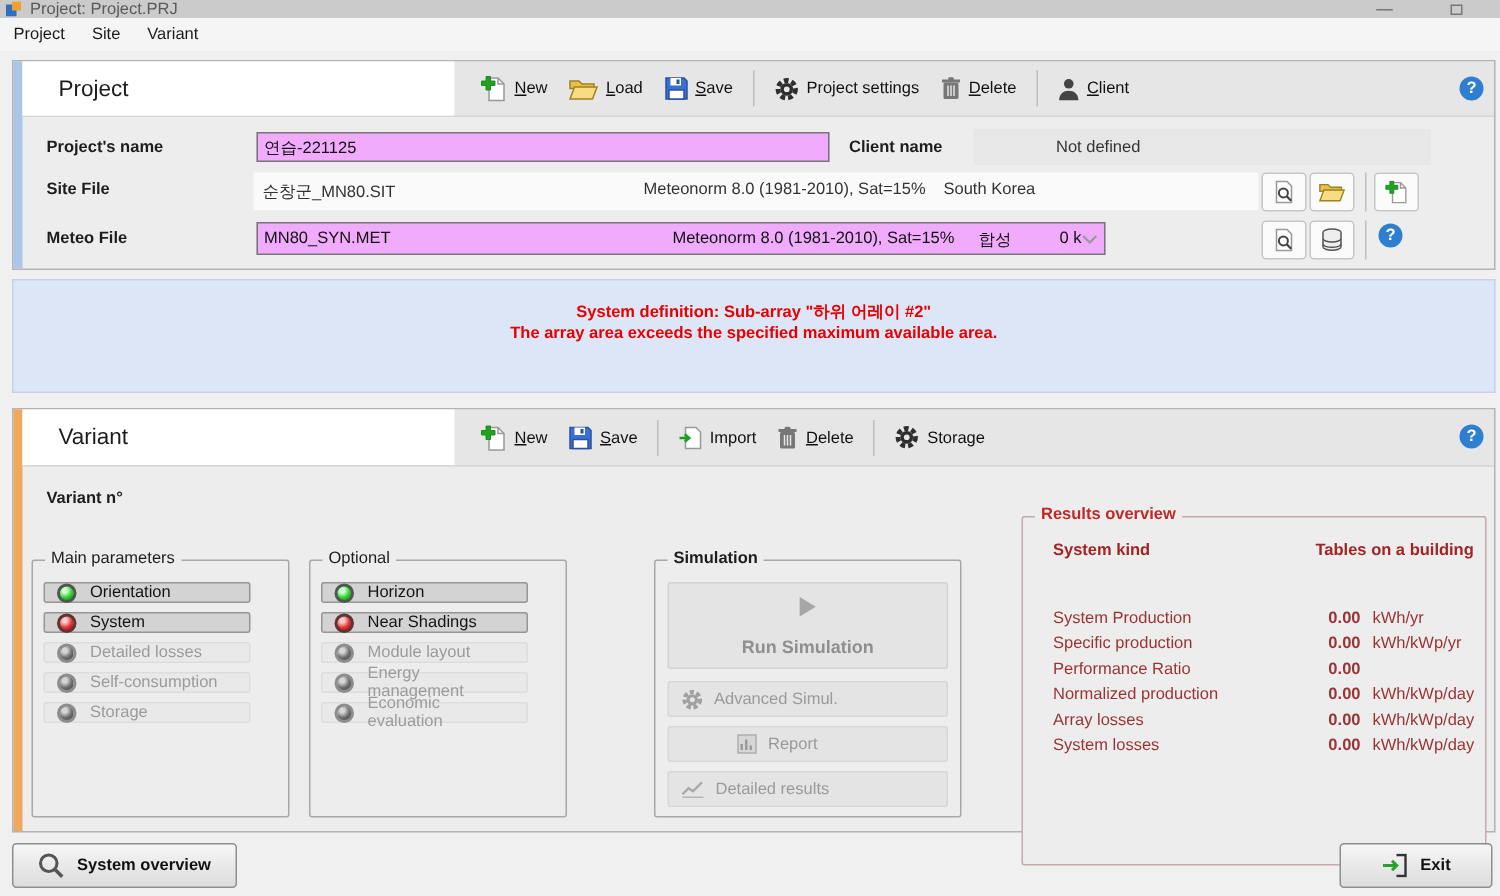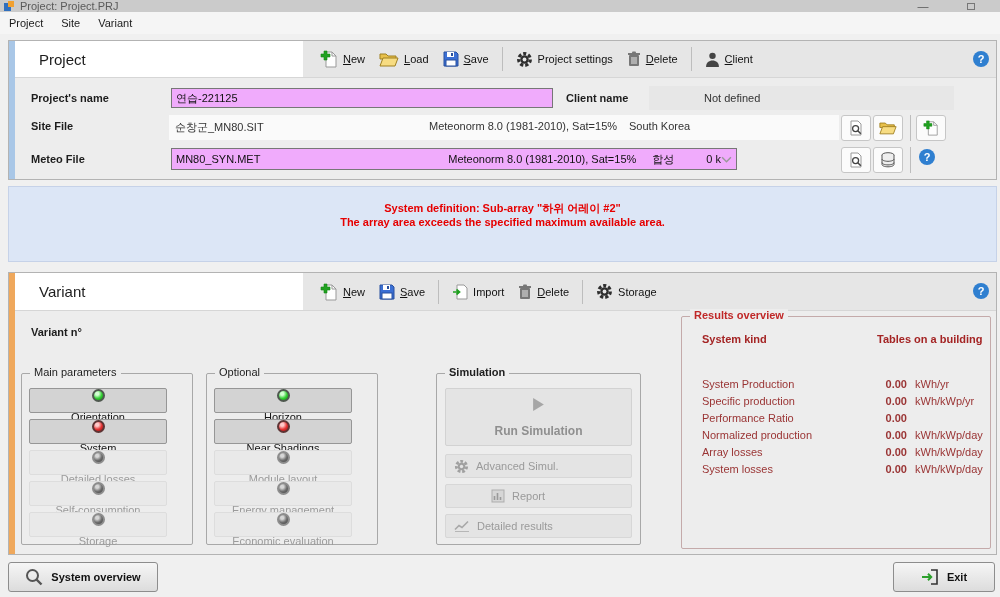--- a/index.html
+++ b/index.html
@@ -42,24 +42,24 @@
   .text-input { position:absolute; background:#f0abfc; border:1px solid #777; font-size:11px; padding:0 4px; display:flex; align-items:center; color:#111; font-family:"Liberation Sans",sans-serif; }
   .plain { color:#333; }
   .icon-btn { position:absolute; width:30px; height:26px; background:#fbfbfb; border:1px solid #c6c6c6; border-radius:3px; display:flex; align-items:center; justify-content:center; }
   .vline { position:absolute; width:1px; height:26px; background:#bdbdbd; }
   
   .warning { position:absolute; left:8px; top:186px; width:989px; height:76px; background:#dce6f6; border:1px solid #c6d2e8; text-align:center; padding-top:14px; }
   .warning div { color:#e60000; font-weight:bold; line-height:14px; }
   
   .groupbox { position:absolute; border:1px solid #a8a8a8; border-radius:2px; background:#ededed; }
   .gb-title { position:absolute; top:-8px; left:8px; background:#ededed; padding:0 4px; font-size:11px; color:#1d1d1d; }
-  .gb-red { border-color:#c4aaaa; }
+  .gb-red { border-color:#c4aaaa;margin-top:28px; }
   .gb-red .gb-title { color:#c02828; font-weight:bold; }
   
-  .pbtn { position:relative; display:flex; align-items:center; gap:9px; height:25px; margin:0 25px 6px 7px; padding:0 8px; border-radius:2px;flex-direction:column; }
+  .pbtn { position:relative; display:flex; align-items:center; gap:9px; height:14px; margin:0 25px 6px 7px; padding:0 8px; border-radius:2px; }
   .pbtn[data-state="enabled"] { background:#d3d3d3; border:1px solid #969696; color:#141414; }
   .pbtn[data-state="disabled"] { background:#e9e9e9; border:1px solid #dddddd; color:#9b9b9b; }
   .pbtn-list { position:absolute; top:14px; left:0; right:0; }
   .led { width:13px; height:13px; border-radius:50%; flex:none; }
   .led[data-led="green"] { border:2px solid #4e584e; background:radial-gradient(circle at 35% 30%, #d2ffd2 0 18%, #35d035 55%, #0b820b); }
   .led[data-led="red"]   { border:2px solid #5e3434; background:radial-gradient(circle at 35% 30%, #ffc9c9 0 18%, #e53434 55%, #8e0f0f); }
   .led[data-led="gray"]  { border:2px solid #8d8d8d; background:radial-gradient(circle at 35% 30%, #d6d6d6 0 18%, #6e6e6e 55%, #3e3e3e); }
   
   .sim-run { position:absolute; left:8px; right:8px; top:14px; height:58px; background:#e4e4e4; border:1px solid #d2d2d2; border-radius:2px; display:flex; align-items:center; justify-content:center; gap:12px; color:#8f8f8f; font-weight:bold; font-size:12px;flex-direction:column; }
   .sim-btn { position:absolute; left:8px; right:8px; height:24px; background:#e4e4e4; border:1px solid #d7d7d7; border-radius:2px; display:flex; align-items:center; gap:7px; padding:0 8px; color:#9a9a9a; }

